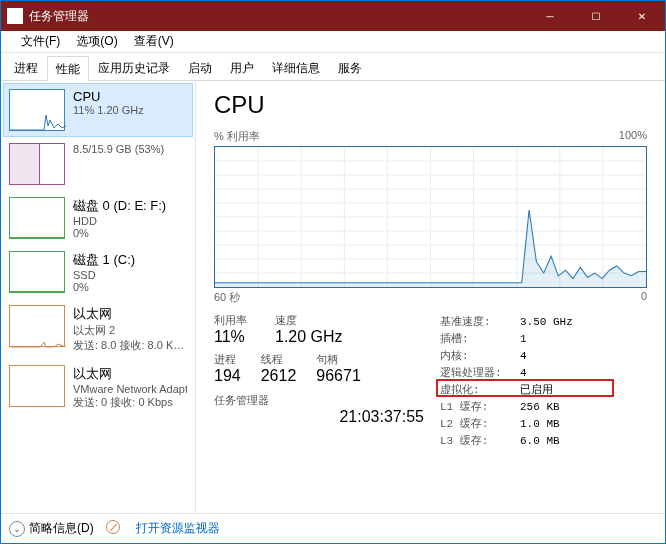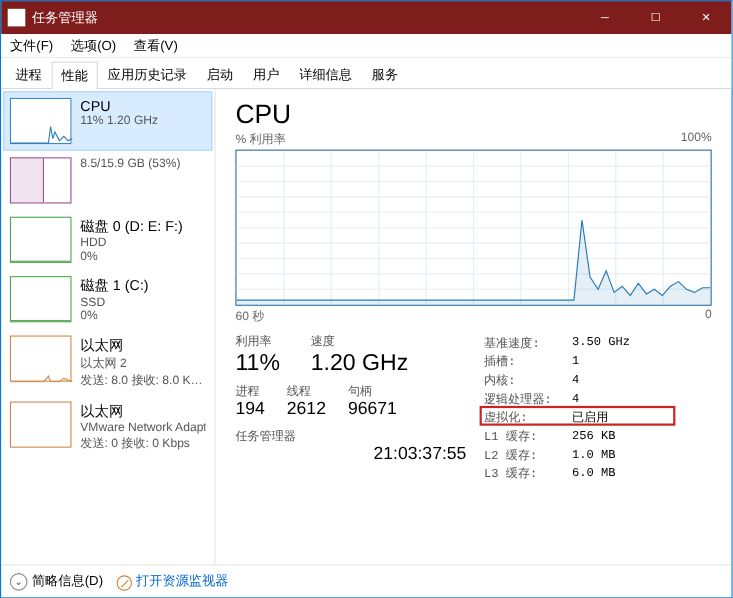--- a/index.html
+++ b/index.html
@@ -1,21 +1,21 @@
 <!DOCTYPE html>
 <html><head>
 <meta charset="utf-8">
 <style>
   * { box-sizing: border-box; margin: 0; padding: 0; }
   body { font-family: "Microsoft YaHei", "Segoe UI", sans-serif; font-size: 12px; background: #fff; width: 666px; height: 544px; overflow: hidden; border: 1px solid #0078d7; display: flex; flex-direction: column; }
   .titlebar { background: #7f1d1d; color: #fff; height: 30px; display: flex; align-items: center; padding-left: 6px; }
   .titlebar .icon { width: 16px; height: 16px; background: #fff; margin-right: 6px; display: inline-block; }
   .titlebar .title { flex: 1; font-size: 12px; }
   .titlebar .win-btn { width: 46px; height: 30px; display: flex; align-items: center; justify-content: center; color: #fff; font-family: "Segoe MDL2 Assets", sans-serif; font-size: 10px; }
-  .menubar { height: 22px; display: flex; align-items: center; padding: 0 0; border-bottom: 1px solid #e5e5e5; background: #fff; }
+  .menubar { height: 22px; display: flex; align-items: center; padding: 0 12px; border-bottom: 1px solid #e5e5e5; background: #fff; }
   .menubar .menu-item { padding: 2px 8px; font-size: 12px; }
   .tabs { display: flex; padding: 2px 4px 0 4px; border-bottom: 1px solid #d9d9d9; background: #fff; }
   .tabs .tab { padding: 4px 8px 3px 8px; font-size: 12px; border: 1px solid transparent; border-bottom: none; }
   .tabs .tab.selected { border-color: #d9d9d9; background: #fff; position: relative; top: 1px; }
   .content { flex: 1; display: flex; overflow: hidden; }
   .sidebar { width: 195px; border-right: 1px solid #e5e5e5; overflow-y: auto; padding: 2px; }
   .sidebar-item { display: flex; padding: 5px; border: 1px solid transparent; cursor: default; }
   .sidebar-item.selected { background: #d9ecff; border: 1px solid #a6d5ff; }
   .sidebar-item .thumb { width: 56px; height: 42px; border: 1px solid; margin-right: 8px; flex-shrink: 0; position: relative; background: #fff; }
   .sidebar-item .txt { overflow: hidden; }
@@ -30,33 +30,33 @@
   .thumb.mem::after { content:""; position:absolute; left:0; bottom:0; width:53%; height:100%; background:rgba(155,79,150,0.15); border-right:1px solid #9b4f96; }
   .thumb.disk { border-color: #4ca64c; }
   .thumb.disk::after { content:""; position:absolute; left:0; bottom:0; width:100%; height:1px; background:#4ca64c; }
   .thumb.eth { border-color: #cc8b4a; }
   .thumb.eth svg { position:absolute; left:0; top:0; }
 
   .main { flex: 1; padding: 10px 18px 4px 18px; display: flex; flex-direction: column; overflow: hidden; }
   .main .header { display: flex; align-items: baseline; gap: 14px; }
   .main .header .big { font-size: 24px; font-weight: 400; }
   .main .header .model { font-size: 13px; color: #333; }
-  .chart-area { margin-top: 0; text-align: right; }
+  .chart-area { margin-top: 10px; text-align: right; }
   .chart-area .chart-top { display: flex; justify-content: space-between; font-size: 11px; color: #666; }
   .chart-area .chart-box { height: 142px; border: 1px solid #256ca8; position: relative; background: #fff; margin-top: 2px; }
   .chart-area .chart-box svg.grid line { stroke: #e6eef6; stroke-width: 1; }
   .chart-area .chart-box svg.line path { fill: none; stroke: #2a7ab8; stroke-width: 1; }
   .chart-area .chart-box svg.line .fill { fill: rgba(42,122,184,0.12); stroke: none; }
   .chart-area .chart-bottom { display: flex; justify-content: space-between; font-size: 11px; color: #666; margin-top: 2px; }
 
   .stats { display: flex; margin-top: 8px; gap: 16px; flex: 1; overflow: hidden; }
   .stats .left { flex: 0 0 210px; }
   .stats .left .row1 { display: flex; gap: 28px; }
   .stats .left .lbl { font-size: 11px; color: #555; }
-  .stats .left .val { font-size: 21px; color: #000; margin-top: 0; }
+  .stats .left .val { font-size: 16px; color: #000; margin-top: 0; }
   .stats .left .row2 { display: flex; margin-top: 6px; gap: 20px; }
   .stats .left .row2 .val { font-size: 16px; }
   .stats .left .uptime-lbl { font-size: 11px; color: #555; margin-top: 8px; }
   .stats .left .uptime-val { font-size: 16px; color: #000; text-align: right; }
 
   .stats .right { flex: 1; font-size: 11px; color: #555; }
   .stats .right table { border-collapse: collapse; font-family: Liberation Mono, monospace; }
   .stats .right td { padding: 1px 0; }
   .stats .right td.k { width: 80px; }
   .stats .right td.v { color: #000; }
@@ -271,17 +271,17 @@
       </div>
     </div>
   </div>
 </div>
 
 <div class="footer">
   <div style="display:flex;align-items:center;">
     <span class="circ">⌄</span>
     <span>简略信息(D)</span>
   </div>
-  <div style="display:flex;align-items:flex-end;">
+  <div style="display:flex;align-items:flex-start;gap:12px;">
     <span class="rm-icon"></span>
     <span class="link">打开资源监视器</span>
   </div>
 </div>
 
 </body></html>

